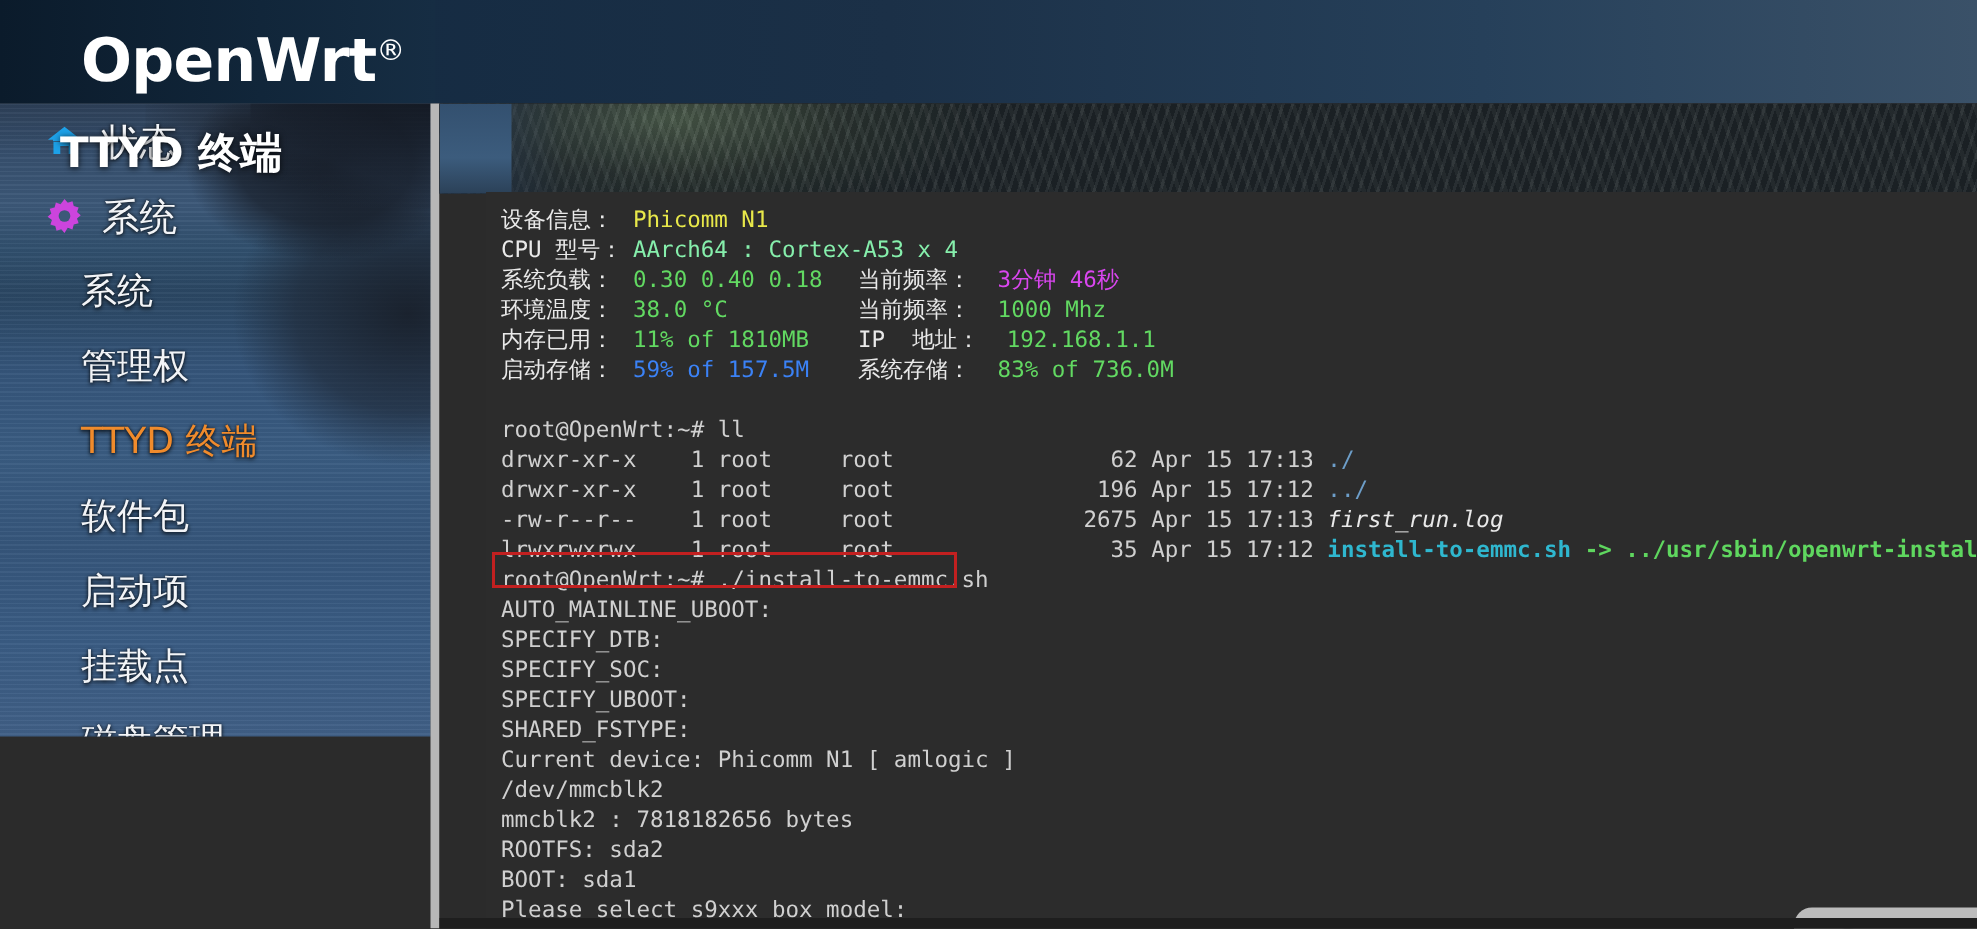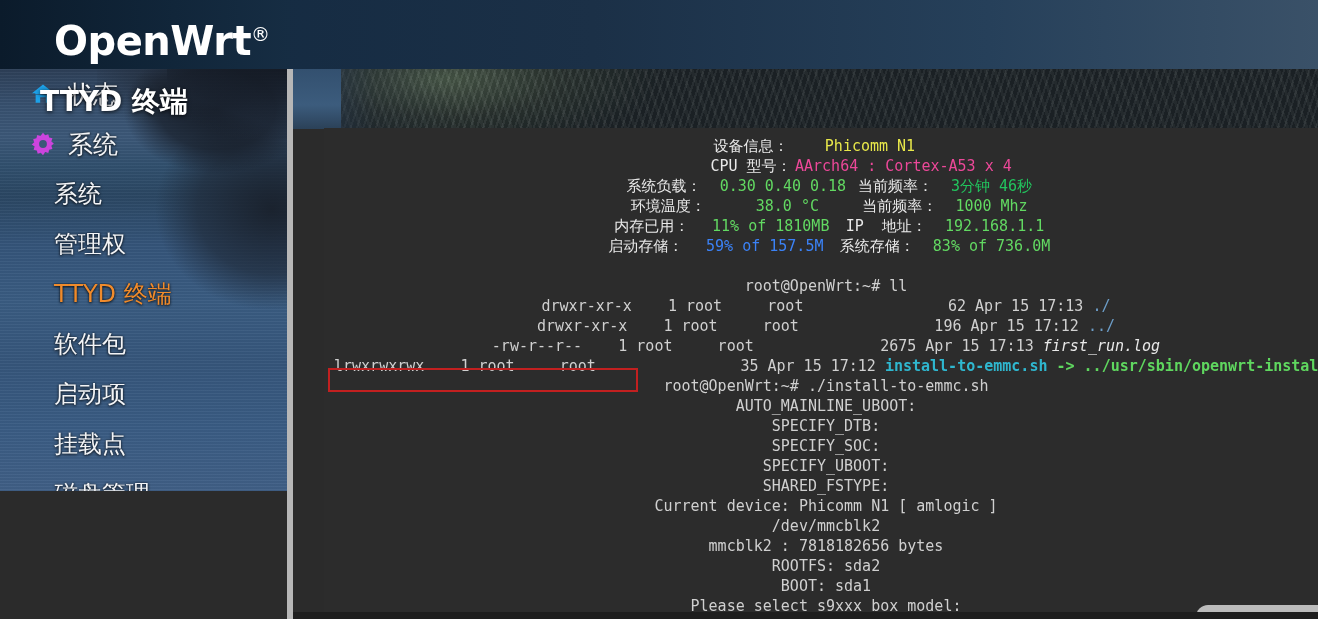--- a/index.html
+++ b/index.html
@@ -2,21 +2,21 @@
 <html><head>
 <meta charset="utf-8">
 <title>OpenWrt TTYD</title>
 <style>
   html,body{margin:0;padding:0;}
   body{
     width:1318px;height:619px;overflow:hidden;
     font-family:"Liberation Sans","DejaVu Sans",sans-serif;
     background:#2b2b2b;
   }
-  #app{position:relative;width:1318px;height:619px;overflow:hidden;text-align:center;}
+  #app{position:relative;width:1318px;height:619px;overflow:hidden;}
 
   
   #topbar{
     position:absolute;left:0;top:0;width:1318px;height:69px;
     background:linear-gradient(90deg,#0d2032 0%,#152b42 18%,#1b3047 45%,#26405a 75%,#3a5168 100%);
     overflow:hidden;
   }
   #topbar-left{
     position:absolute;left:0;top:0;width:290px;height:69px;
     background:linear-gradient(90deg,#0b1b2b 0%,#11263a 60%,#162d43 100%);
@@ -199,22 +199,22 @@
   <div id="sb-scroll"></div>
 
   <div id="content">
     <div id="hero">
       <div id="hero-left-blue"></div>
     </div>
 
     <div id="term">
       <div id="info">
           <div class="irow"><span class="ikey k-cn">设备信息：</span><span class="icol-b" style="color:#e8e84a">Phicomm N1</span></div>
-          <div class="irow"><span class="ikey k-cn">CPU 型号：</span><span class="icol-b" style="color:#ec4899">AArch64 : Cortex-A53 x 4</span></div>
-          <div class="irow"><span class="ikey k-cn">系统负载：</span><span class="icol-b" style="color:#62d962">0.30 0.40 0.18</span><span class="k-cn">当前频率：</span><span style="color:#22c55e">  3分钟 46秒</span></div>
+          <div class="irow"><span class="ikey k-cn">CPU 型号：</span><span class="icol-b" style="color:#86efac">AArch64 : Cortex-A53 x 4</span></div>
+          <div class="irow"><span class="ikey k-cn">系统负载：</span><span class="icol-b" style="color:#62d962">0.30 0.40 0.18</span><span class="k-cn">当前频率：</span><span style="color:#d946ef">  3分钟 46秒</span></div>
           <div class="irow"><span class="ikey k-cn">环境温度：</span><span class="icol-b" style="color:#62d962">38.0 °C</span><span class="k-cn">当前频率：</span><span style="color:#62d962">  1000 Mhz</span></div>
           <div class="irow"><span class="ikey k-cn">内存已用：</span><span class="icol-b" style="color:#62d962">11% of 1810MB</span><span class="k-cn">IP  地址：</span><span style="color:#62d962">  192.168.1.1</span></div>
           <div class="irow"><span class="ikey k-cn">启动存储：</span><span class="icol-b" style="color:#3b82f6">59% of 157.5M</span><span class="k-cn">系统存储：</span><span style="color:#62d962">  83% of 736.0M</span></div>
         </div>
       <div id="termlines">
           <div class="tline">&nbsp;</div>
           <div class="tline">root@OpenWrt:~# ll</div>
           <div class="tline"><span>drwxr-xr-x&nbsp;&nbsp;&nbsp;&nbsp;1&nbsp;root&nbsp;&nbsp;&nbsp;&nbsp;&nbsp;root&nbsp;&nbsp;&nbsp;&nbsp;&nbsp;&nbsp;&nbsp;&nbsp;&nbsp;&nbsp;&nbsp;&nbsp;&nbsp;&nbsp;&nbsp;&nbsp;62&nbsp;Apr&nbsp;15&nbsp;17:13&nbsp;</span><span class="c-blue">./</span></div>
           <div class="tline"><span>drwxr-xr-x&nbsp;&nbsp;&nbsp;&nbsp;1&nbsp;root&nbsp;&nbsp;&nbsp;&nbsp;&nbsp;root&nbsp;&nbsp;&nbsp;&nbsp;&nbsp;&nbsp;&nbsp;&nbsp;&nbsp;&nbsp;&nbsp;&nbsp;&nbsp;&nbsp;&nbsp;196&nbsp;Apr&nbsp;15&nbsp;17:12&nbsp;</span><span class="c-blue">../</span></div>
           <div class="tline"><span>-rw-r--r--&nbsp;&nbsp;&nbsp;&nbsp;1&nbsp;root&nbsp;&nbsp;&nbsp;&nbsp;&nbsp;root&nbsp;&nbsp;&nbsp;&nbsp;&nbsp;&nbsp;&nbsp;&nbsp;&nbsp;&nbsp;&nbsp;&nbsp;&nbsp;&nbsp;2675&nbsp;Apr&nbsp;15&nbsp;17:13&nbsp;</span><span class="v-white">first_run.log</span></div>

